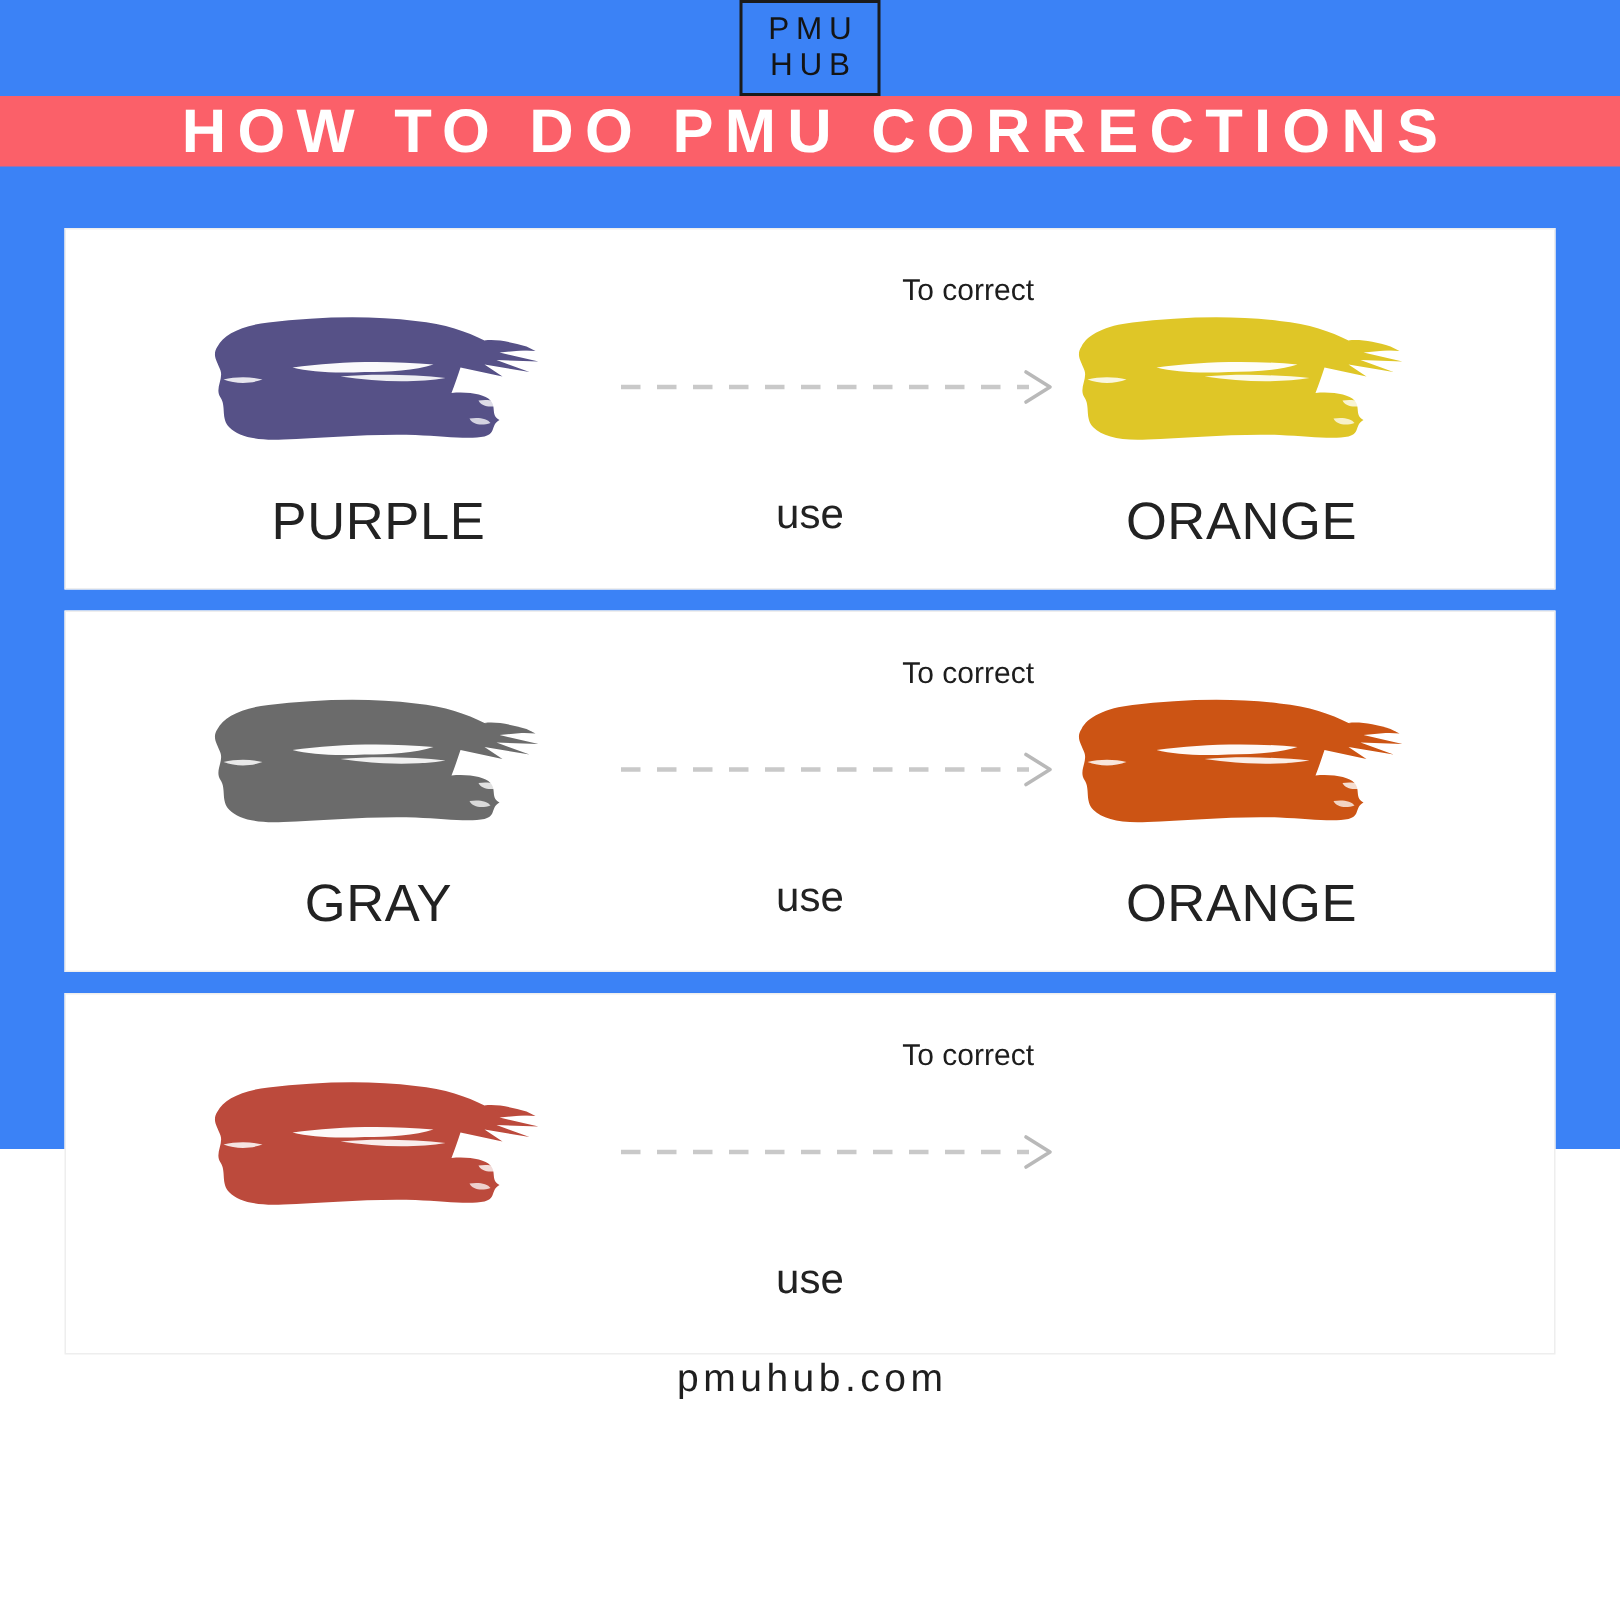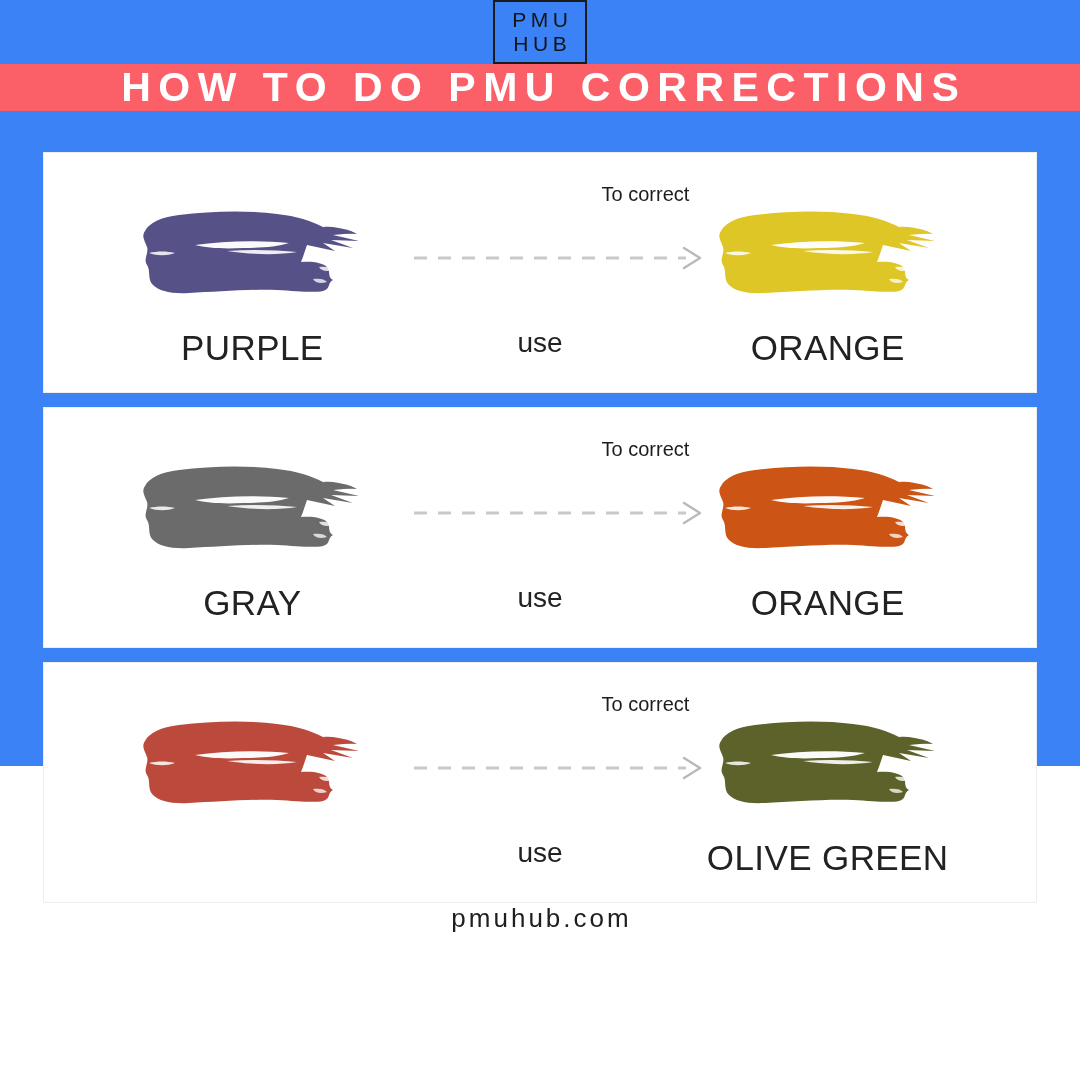--- a/index.html
+++ b/index.html
@@ -331,41 +331,20 @@
           <div class="use-label">use</div>
         </div>
 
         <div class="arrow">
           <svg viewBox="0 0 300 24" xmlns="http://www.w3.org/2000/svg" aria-hidden="true">
             <line x1="0" y1="12" x2="272" y2="12" stroke="#c9c9c9" stroke-width="3" stroke-dasharray="13 11" stroke-linecap="butt"></line>
             <polyline points="270,2 286,12 270,22" fill="none" stroke="#b9b9b9" stroke-width="2.4" stroke-linecap="round" stroke-linejoin="round"></polyline>
           </svg>
         </div>
 
-        <div class="col-right">
-          <div class="swatch-wrap">
-            <svg viewBox="0 0 250 98" xmlns="http://www.w3.org/2000/svg" aria-hidden="true">
-              <g>
-                <path d="M18,26 C22,18 34,12 52,10 C84,6 120,5 150,9 C170,11 184,16 196,22
-                         L228,28 L206,30 L232,36 L204,35 L226,43 L196,38 L208,46 L180,40
-                         C178,46 176,52 174,57 C186,56 196,58 200,62 C204,66 200,72 206,75
-                         C200,78 204,84 196,86 C186,88 170,86 150,85 C120,84 88,87 62,88
-                         C44,89 32,86 26,80 C20,74 24,66 20,60 C16,54 22,48 20,42
-                         C18,36 14,32 18,26 Z" fill="#5D612A"></path>
-                <path d="M196,22 C204,21 214,23 224,26 L230,29 L210,28 Z" fill="#5D612A"></path>
-                <path d="M68,40 C96,36 130,35 162,38 C150,42 132,43 116,43 C96,44 80,43 68,40 Z" fill="#ffffff" opacity="0.97"></path>
-                <path d="M100,46 C124,44 150,45 170,47 C152,50 126,50 100,46 Z" fill="#ffffff" opacity="0.9"></path>
-                <path d="M22,48 C30,46 40,46 48,48 C40,51 30,51 22,48 Z" fill="#ffffff" opacity="0.85"></path>
-                <path d="M192,62 C198,61 204,62 206,65 C200,67 194,66 192,62 Z" fill="#ffffff" opacity="0.8"></path>
-                <path d="M186,74 C192,73 198,74 200,77 C194,79 188,78 186,74 Z" fill="#ffffff" opacity="0.75"></path>
-              </g>
-            </svg>
-          </div>
-          <div class="swatch-label">OLIVE GREEN</div>
-        </div>
 
       </div>
     </div>
 
   </div>
 
   <div class="footer">
     <div class="footer-text">pmuhub.com</div>
   </div>
 

